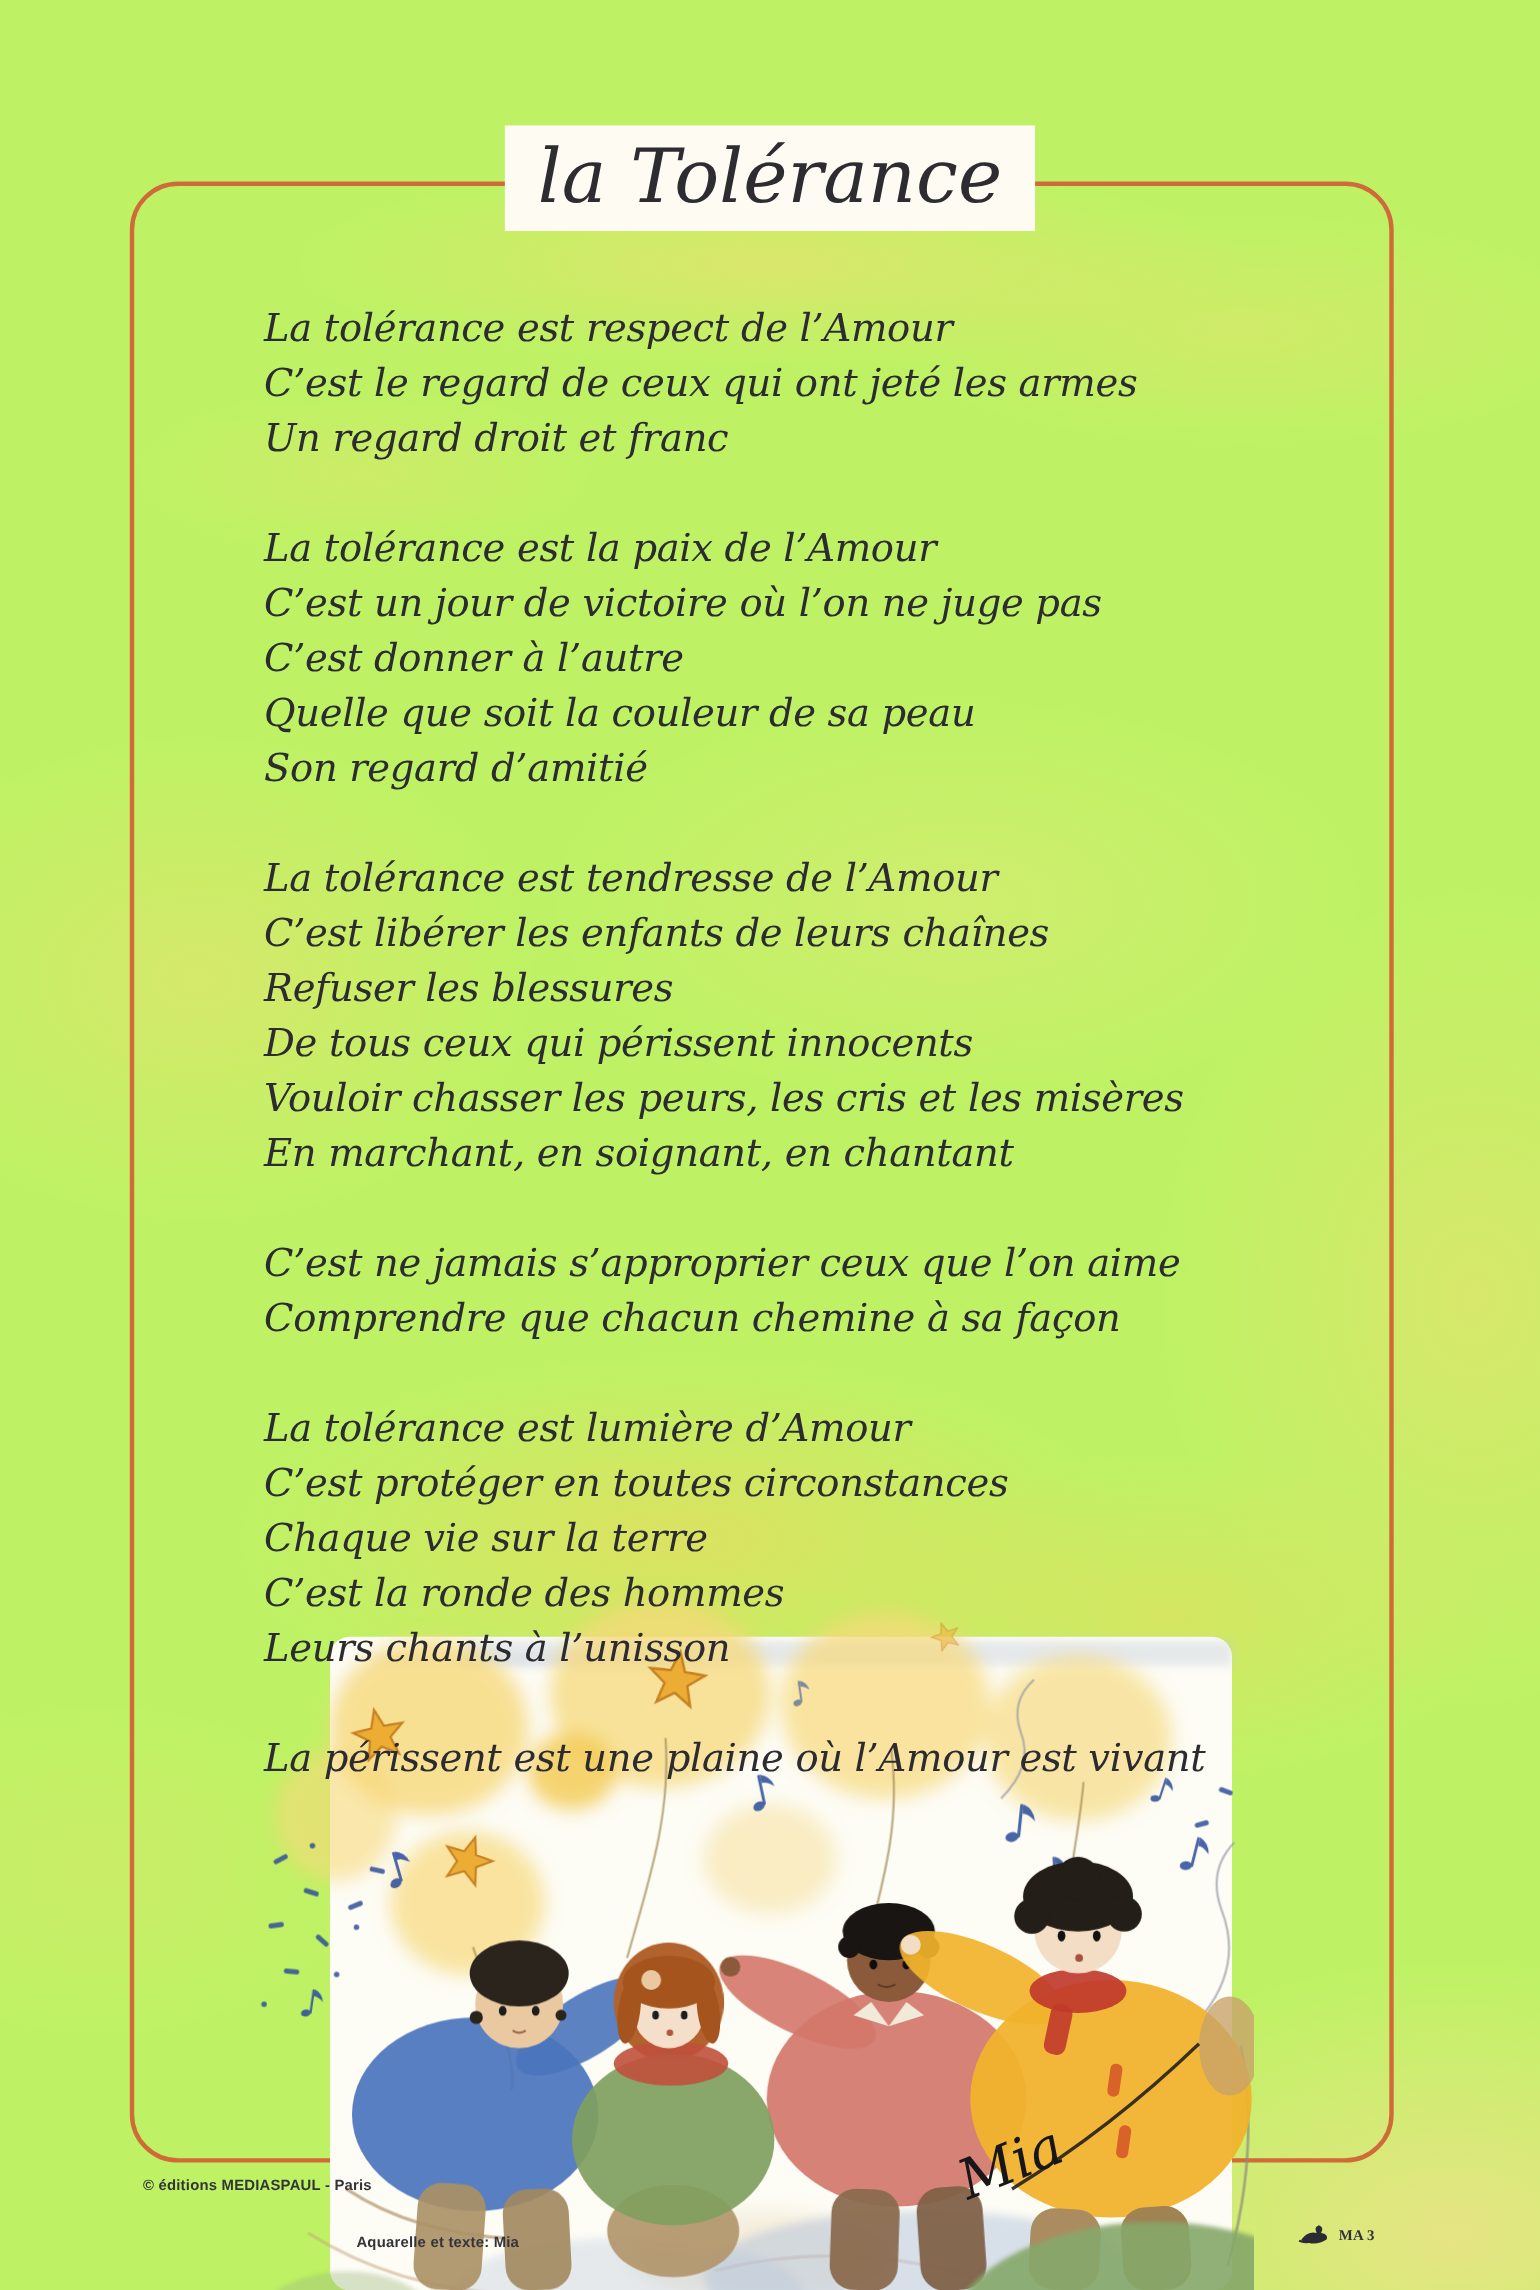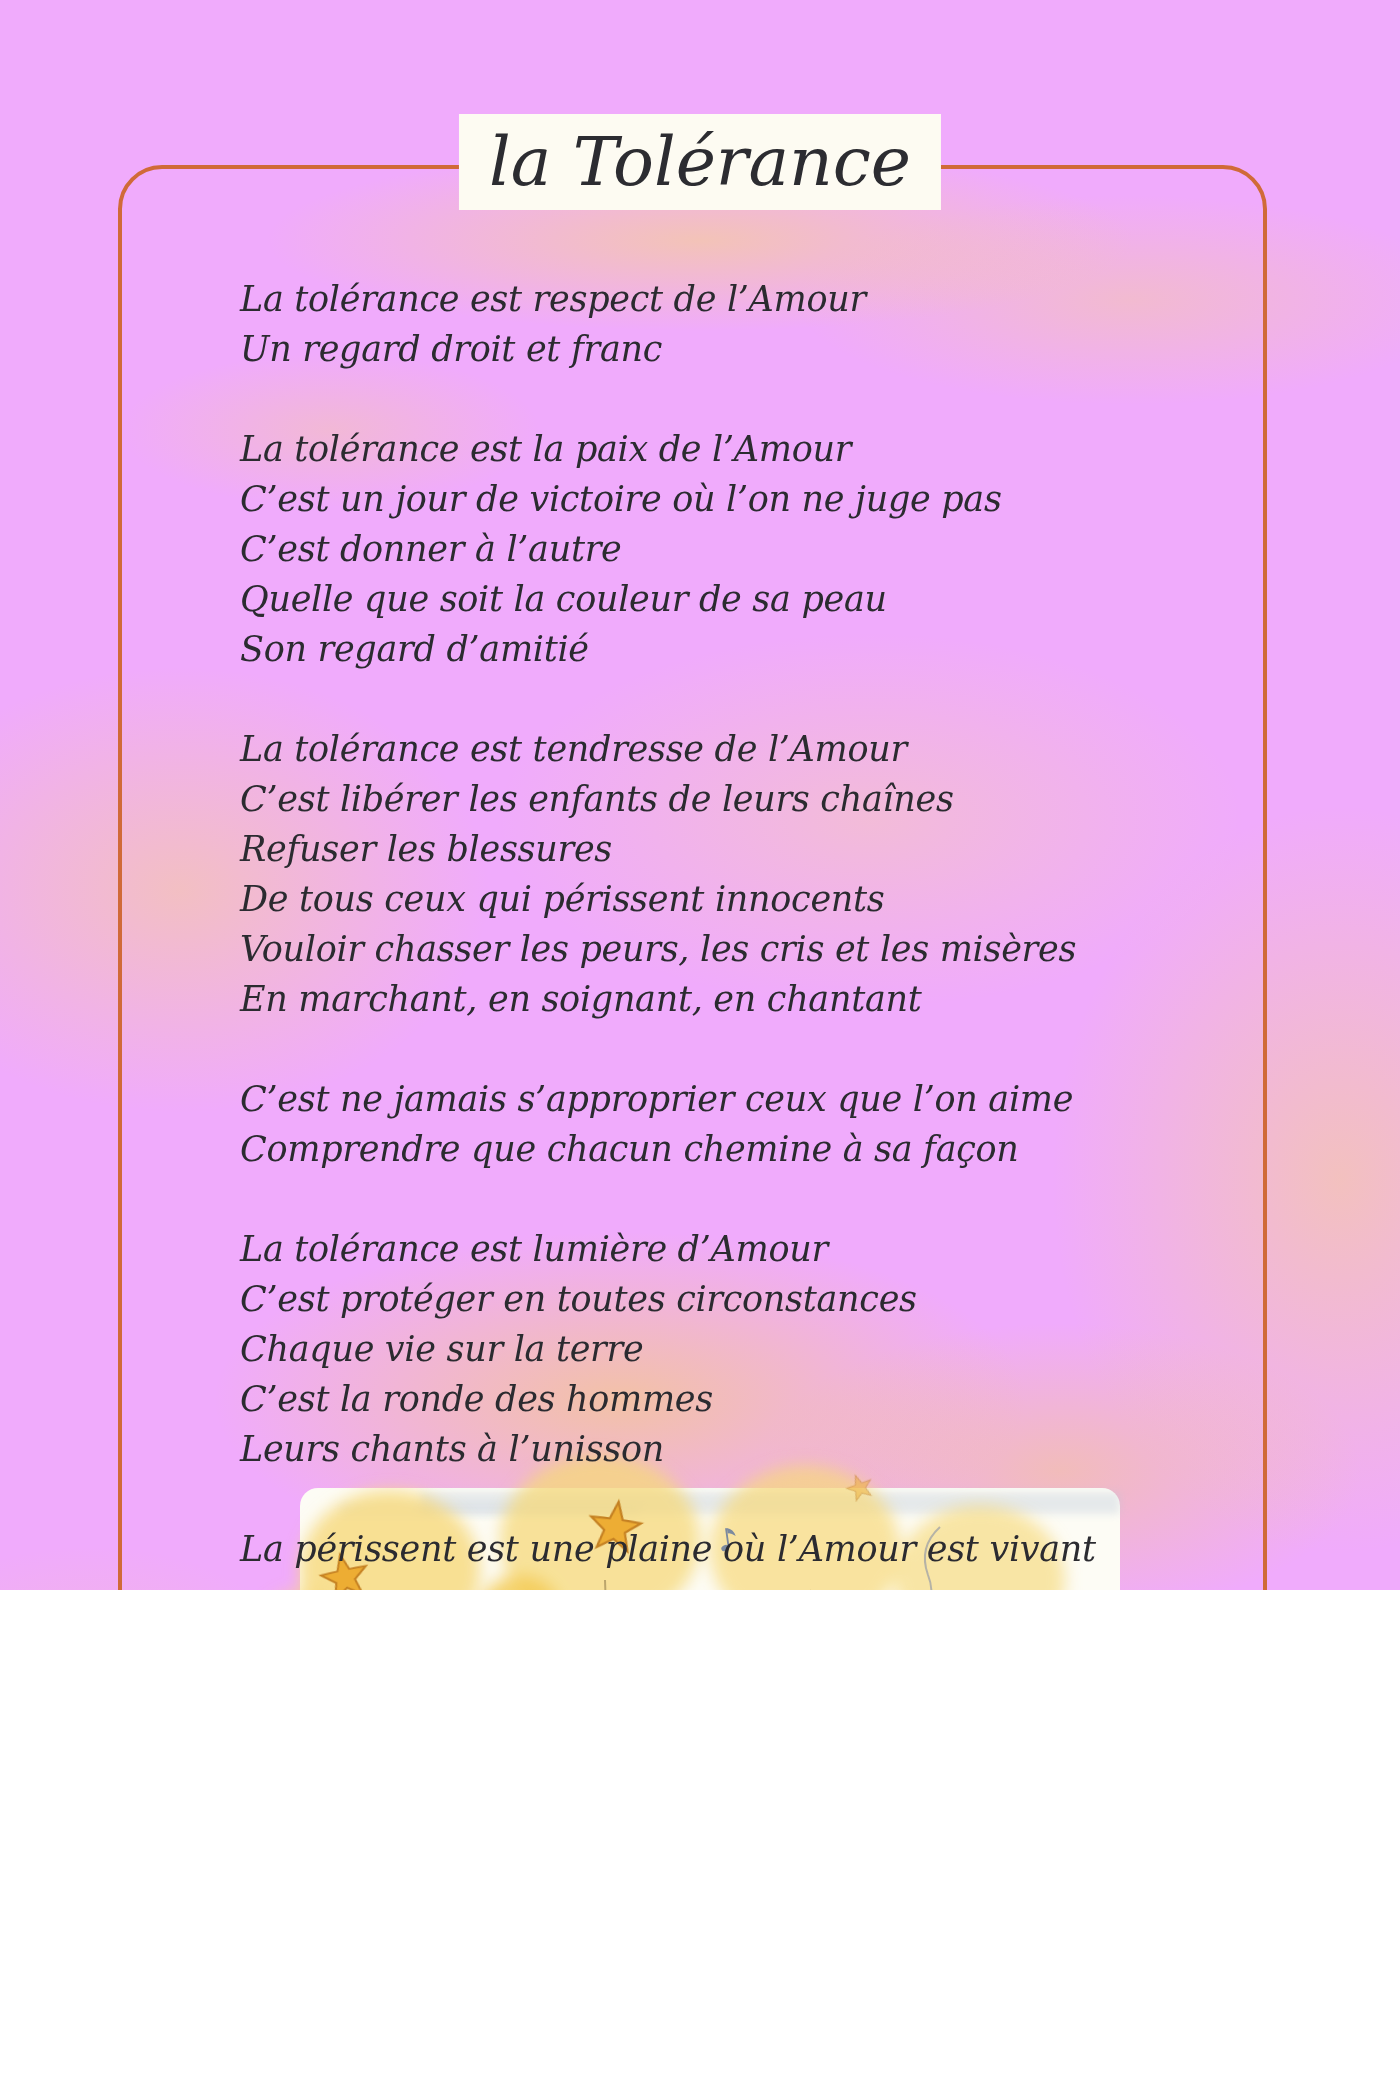--- a/index.html
+++ b/index.html
@@ -1,16 +1,16 @@
 <!DOCTYPE html>
 <html><head>
 <meta charset="utf-8">
 <style>
   html,body{margin:0;padding:0;background:#ffffff;}
-  .page{position:relative;width:1400px;height:1590px;background:#f0abfc;overflow:hidden;
+  .page{position:relative;width:1400px;height:2082px;background:#bef264;overflow:hidden;
         font-family:"DejaVu Serif","Liberation Serif",serif;}
   .washes{position:absolute;inset:0;z-index:1;pointer-events:none;background-image:
     radial-gradient(620px 130px at 700px 240px, rgba(246,219,116,0.50) 0%, rgba(246,219,116,0) 70%),
     radial-gradient(480px 150px at 1130px 300px, rgba(246,219,116,0.32) 0%, rgba(246,219,116,0) 70%),
     radial-gradient(300px 110px at 330px 430px, rgba(246,219,116,0.28) 0%, rgba(246,219,116,0) 70%),
     radial-gradient(430px 310px at 180px 890px, rgba(246,219,116,0.42) 0%, rgba(246,219,116,0) 72%),
     radial-gradient(520px 260px at 870px 820px, rgba(248,226,134,0.30) 0%, rgba(248,226,134,0) 72%),
     radial-gradient(400px 520px at 1340px 1180px, rgba(246,219,116,0.45) 0%, rgba(246,219,116,0) 72%),
     radial-gradient(580px 240px at 620px 1400px, rgba(244,212,96,0.55) 0%, rgba(244,212,96,0) 70%),
     radial-gradient(430px 210px at 1060px 1470px, rgba(244,212,96,0.42) 0%, rgba(244,212,96,0) 70%),
@@ -36,20 +36,21 @@
 <body>
 
 <div class="page">
   <div class="washes"></div>
   <div class="frame"></div>
   <div class="title">la Tolérance</div>
 
   <div class="poem">
     <div class="stanza">
       <div>La tolérance est respect de l’Amour</div>
+      <div>C’est le regard de ceux qui ont jeté les armes</div>
       <div>Un regard droit et franc</div>
     </div>
     <div class="stanza">
       <div>La tolérance est la paix de l’Amour</div>
       <div>C’est un jour de victoire où l’on ne juge pas</div>
       <div>C’est donner à l’autre</div>
       <div>Quelle que soit la couleur de sa peau</div>
       <div>Son regard d’amitié</div>
     </div>
     <div class="stanza">

